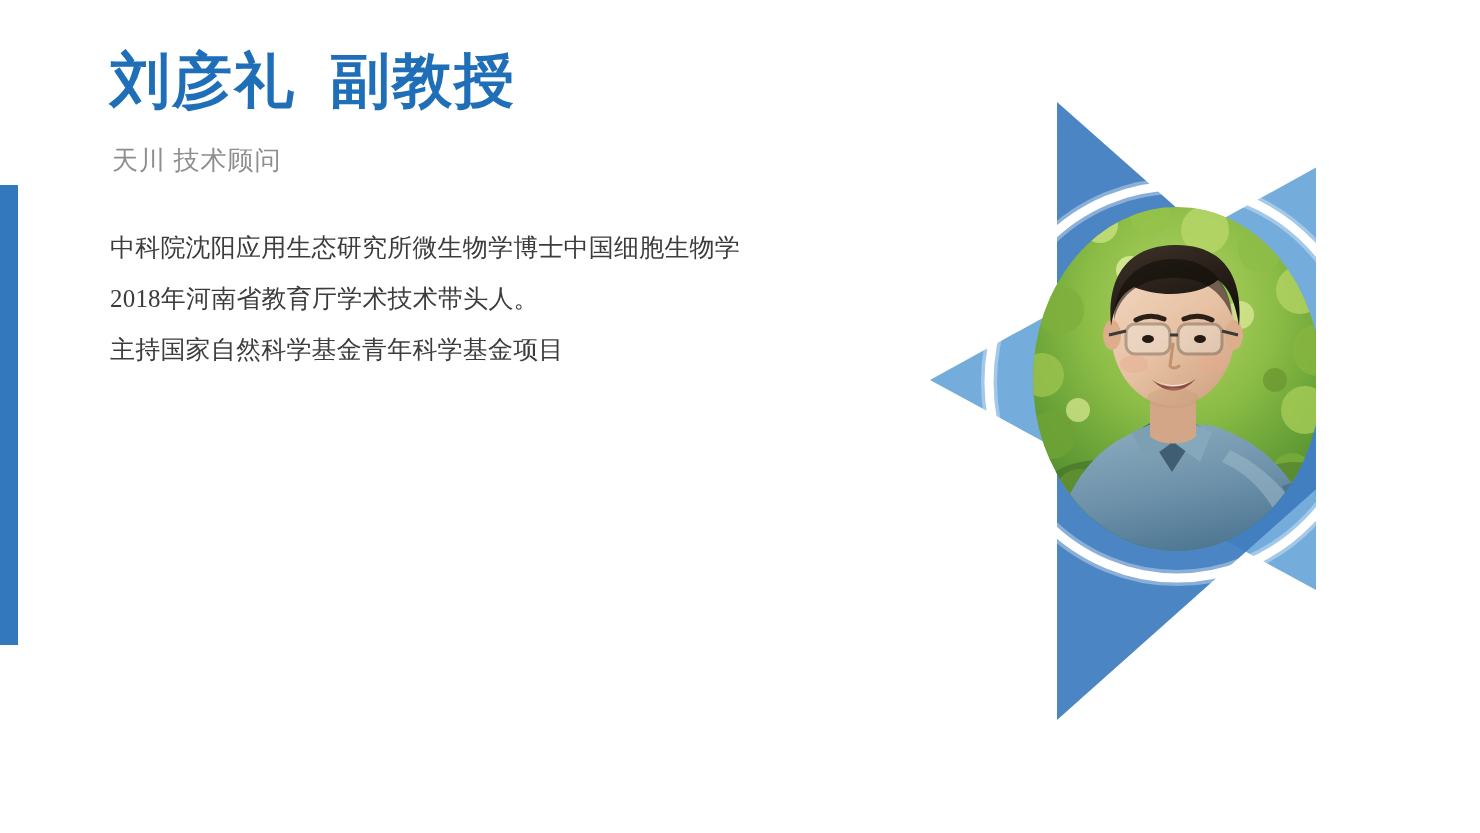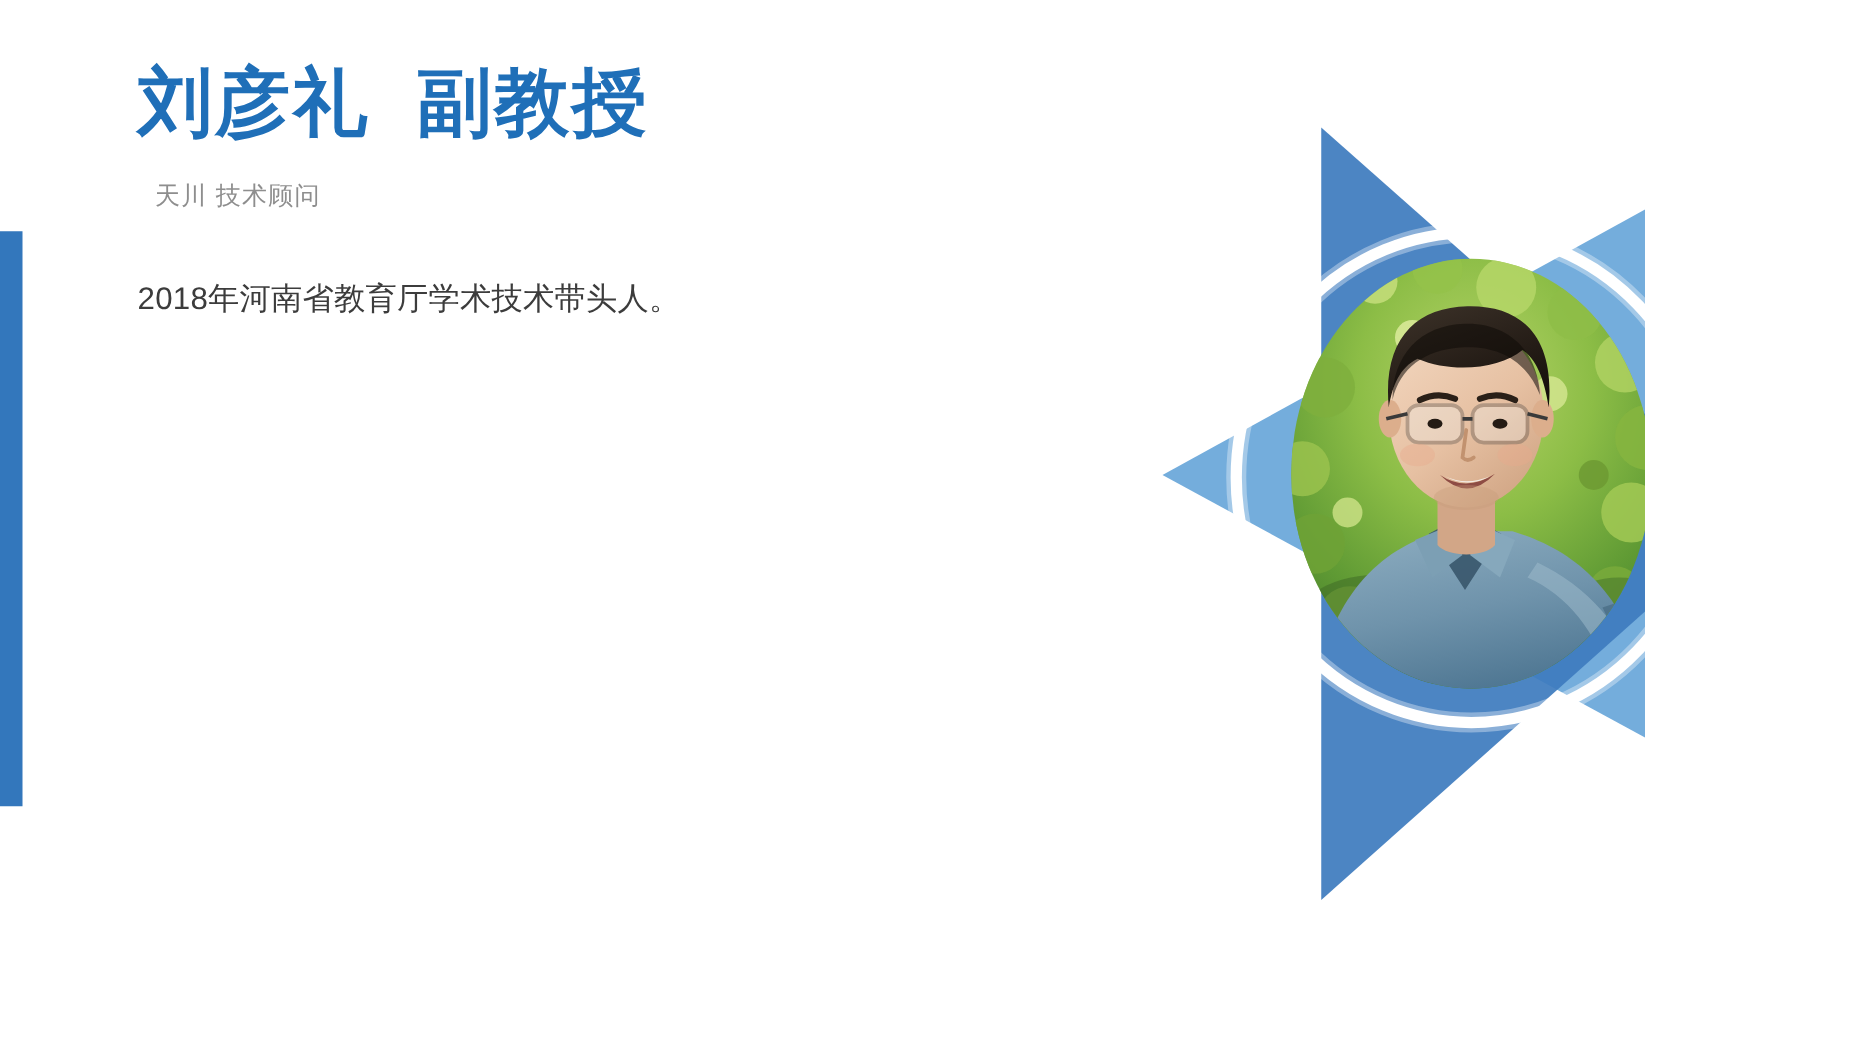--- a/index.html
+++ b/index.html
@@ -9,20 +9,21 @@
   }
   body {
     font-family: "Liberation Sans", "DejaVu Sans", sans-serif;
   }
   #slide {
     position: relative;
     width: 1316px;
     height: 833px;
     background: #ffffff;
     overflow: hidden;
+    font-family: Liberation Serif, serif;
   }
 
   
   #accent-bar {
     position: absolute;
     left: 0px;
     top: 185px;
     width: 18px;
     height: 460px;
     background: #3377BC;
@@ -38,23 +39,23 @@
   #title {
     font-size: 60px;
     font-weight: bold;
     color: #1F6FB8;
     letter-spacing: 2px;
     line-height: 1.12;
     white-space: pre;
     margin: 0;
   }
   #subtitle {
-    font-size: 20px;
+    font-size: 26px;
     color: #8E8E8E;
-    margin: 28px 0 0 14px;
+    margin: 28px 0 0 2px;
     letter-spacing: 1px;
     white-space: pre;
   }
   #bio {
     margin-top: 44px;
   }
   .bio-line {
     font-size: 25px;
     color: #3C3C3C;
     line-height: 51px;
@@ -78,21 +79,23 @@
 <body>
 
 <div id="slide">
 
   <div id="accent-bar"></div>
 
   <div id="text-block">
     <div id="title">刘彦礼  副教授</div>
     <div id="subtitle">天川 技术顾问</div>
     <div id="bio">
+      <div class="bio-line">中科院沈阳应用生态研究所微生物学博士中国细胞生物学</div>
       <div class="bio-line">2018年河南省教育厅学术技术带头人。</div>
+      <div class="bio-line">主持国家自然科学基金青年科学基金项目</div>
     </div>
   </div>
 
   <div id="graphic">
     <svg width="540" height="680" viewBox="0 0 540 680" xmlns="http://www.w3.org/2000/svg">
       <defs>
 
         <radialGradient id="foliage" cx="50%" cy="30%" r="78%">
           <stop offset="0%" stop-color="#B6D468"></stop>
           <stop offset="38%" stop-color="#8CBD46"></stop>

